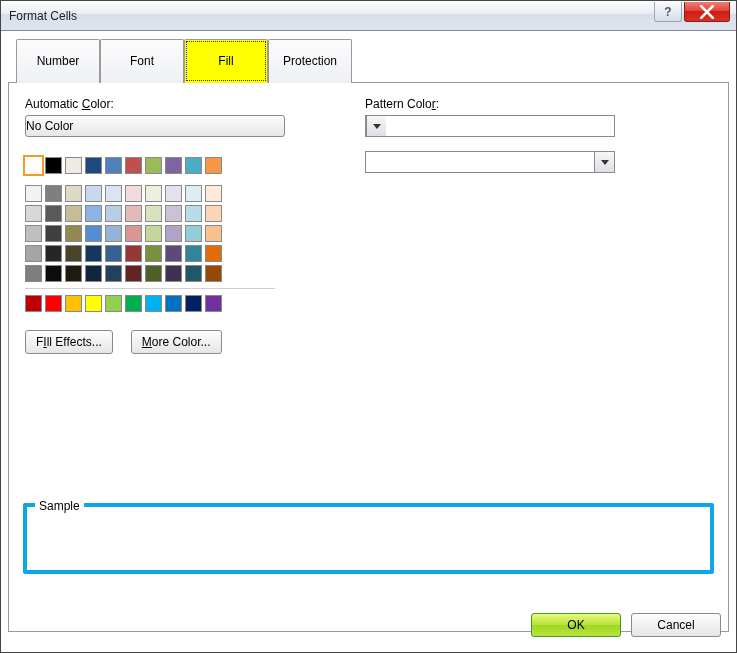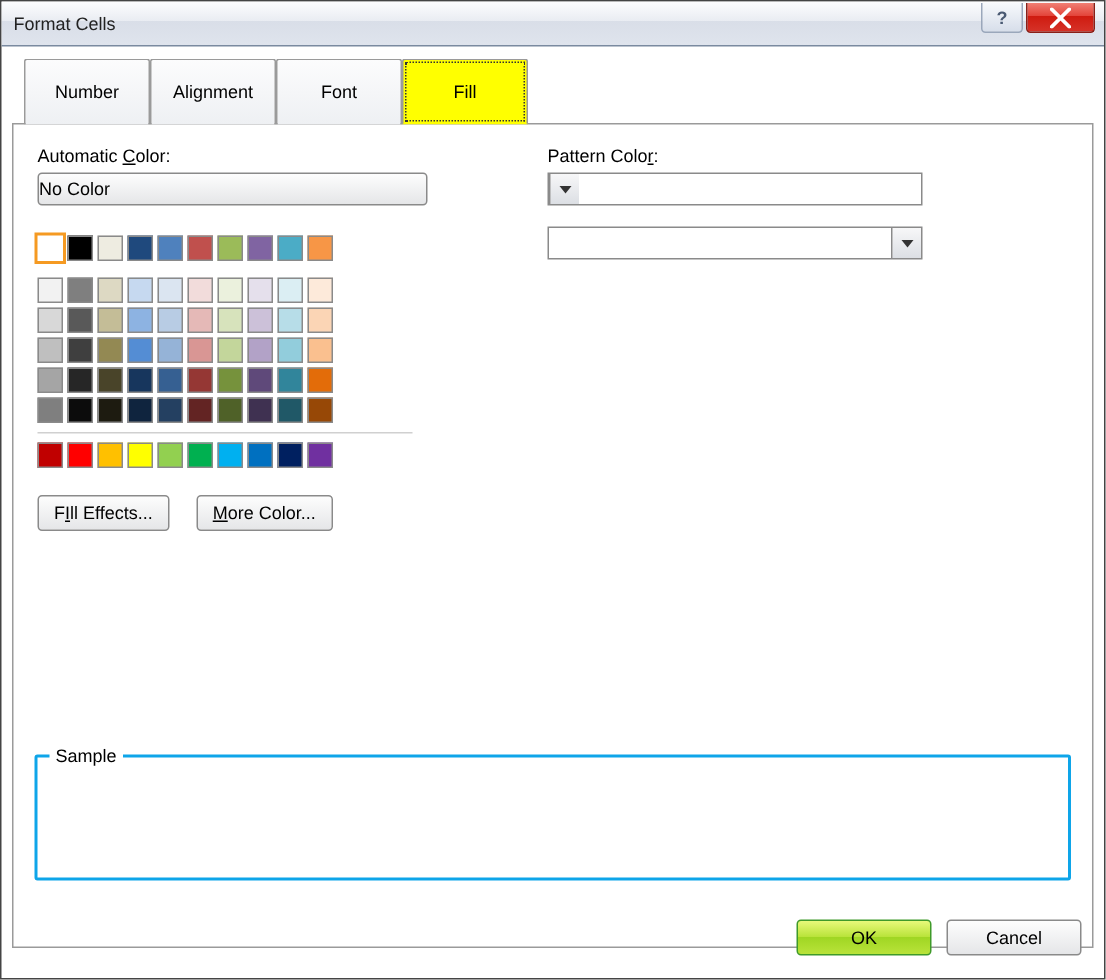--- a/index.html
+++ b/index.html
@@ -109,21 +109,21 @@
     width: 20px; border-left: 1px solid #8a8a8a;
     background: linear-gradient(to bottom,#f7f7f8,#dcdfe4);
     display: flex; align-items: center; justify-content: center;
   }
   .combo .caret::after {
     content: ""; border-left: 4px solid transparent; border-right: 4px solid transparent;
     border-top: 5px solid #333;
   }
   .sample-group {
     position: absolute; left: 14px; right: 14px; top: 420px;
-    border: 2px solid #0ea5e9; height: 84px; border-radius: 2px;
+    border: 4px solid #0ea5e9; height: 71px; border-radius: 2px;
   }
   .sample-group .legend {
     position: absolute; top: -8px; left: 8px; background: #fff;
     padding: 0 4px; font-size: 12px;
   }
   .footer {
     position: absolute; right: 8px; bottom: 8px;
     display: flex; gap: 10px;
   }
   .ok-btn {
@@ -150,23 +150,23 @@
       <svg viewBox="0 0 12 12">
         <path d="M1 1 L11 11 M11 1 L1 11" stroke="#fff" stroke-width="2.2" stroke-linecap="round"></path>
       </svg>
     </div>
   </div>
 </div>
 
 <div class="dialog-body">
   <div class="tabstrip" id="tabstrip">
       <div class="tab">Number</div>
-      <div class="tab">Alignment</div>
       <div class="tab">Font</div>
       <div class="tab active">Fill</div>
+      <div class="tab">Protection</div>
     </div>
   <div class="tabpanel">
     <div class="row">
       <div class="col-left">
         <div class="label">
           <span>Automatic </span><span class="u">C</span><span>olor:</span>
         </div>
         <div class="nocolor-btn">No Color</div>
         <div class="swatch-block" id="pal-top">
             <div class="swatch-row">

